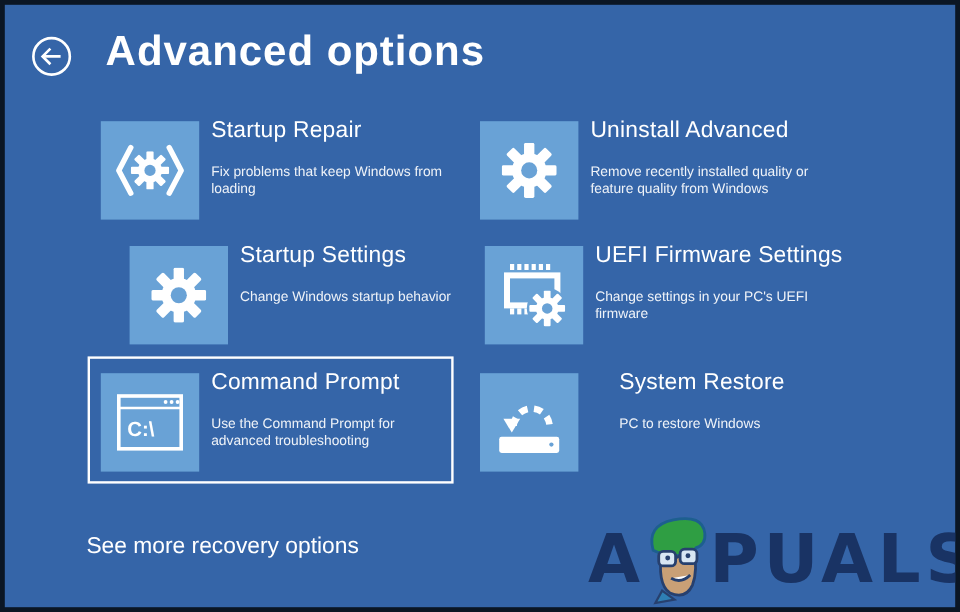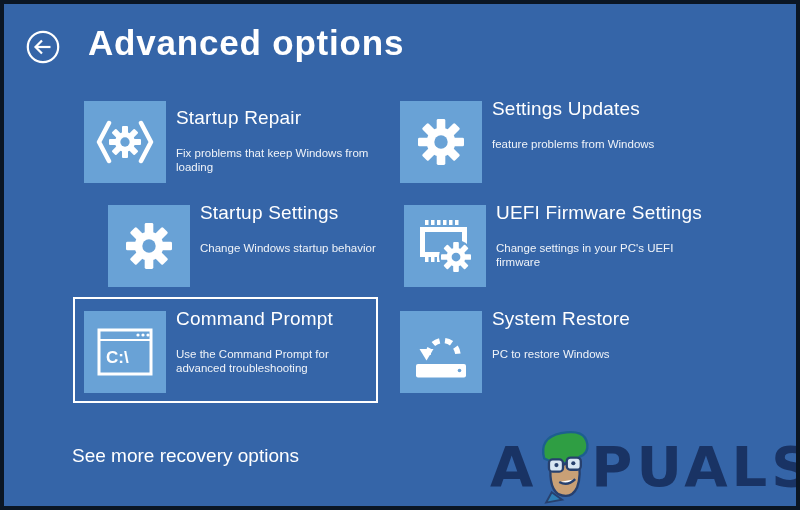--- a/index.html
+++ b/index.html
@@ -33,26 +33,26 @@
     width:82px;height:82px;background:var(--tile);
     display:flex;align-items:center;justify-content:center;flex:none;
   }
   .tile .text{margin-left:10px;margin-top:-4px;width:250px;}
   .tile .title{
     font-size:19px;font-weight:300;line-height:23px;color:#fff;
     letter-spacing:.2px;white-space:nowrap;
   }
   .tile .desc{margin-top:18px;font-size:11.5px;line-height:13.5px;color:rgba(255,255,255,.92);}
   .tile .desc span{display:block;}
-  #tile-0{left:80px;top:97px;align-items:center;}
+  #tile-0{left:80px;top:97px;}
   #tile-1{left:396px;top:97px;}
   #tile-2{left:80px;top:201px;padding-left:24px;}
   #tile-3{left:400px;top:201px;}
   #tile-4{left:80px;top:307px;}
-  #tile-5{left:396px;top:307px;}
+  #tile-5{left:396px;top:307px;gap:24px;}
   .selection{
     position:absolute;left:69px;top:293px;width:305px;height:106px;
     border:2px solid #ffffff;pointer-events:none;
   }
   
   .more-link{
     position:absolute;left:68px;top:440px;
     font-size:19px;font-weight:300;line-height:24px;color:#fff;
     text-decoration:none;cursor:pointer;white-space:nowrap;
   }
@@ -120,23 +120,24 @@
   </div>
 </div>
 
 <div class="tile" id="tile-1">
   <div class="iconbox">
     <svg width="46" height="46" viewBox="0 0 48 48">
         <use href="#gear" width="48" height="48"></use>
       </svg>
   </div>
   <div class="text">
-    <div class="title">Settings Updates</div>
-    <div class="desc">
-      <span>feature problems from Windows</span>
+    <div class="title">Uninstall Advanced</div>
+    <div class="desc">
+      <span>Remove recently installed quality or</span>
+      <span>feature quality from Windows</span>
     </div>
   </div>
 </div>
 
 <div class="tile" id="tile-2">
   <div class="iconbox">
     <svg width="46" height="46" viewBox="0 0 48 48">
         <use href="#gear" width="48" height="48"></use>
       </svg>
   </div>

